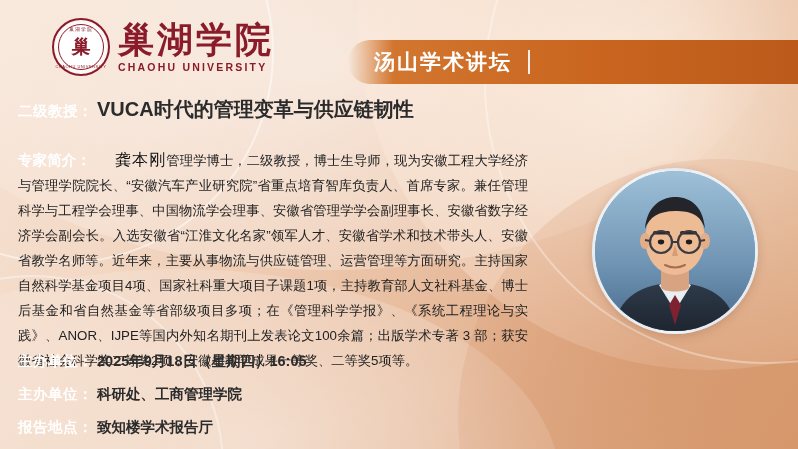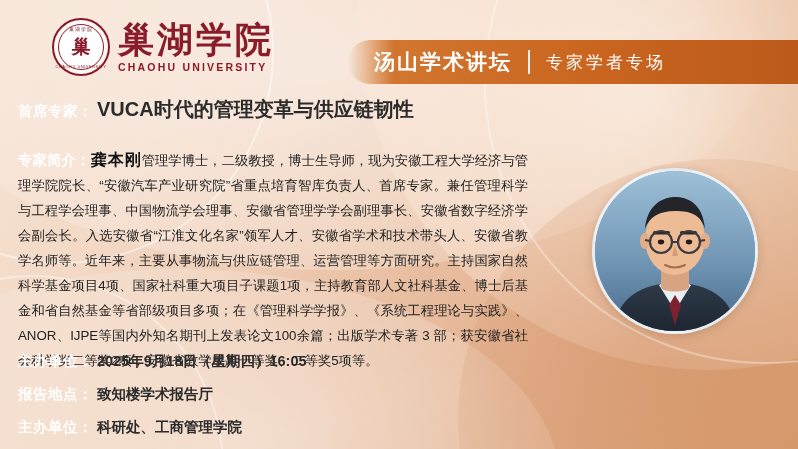--- a/index.html
+++ b/index.html
@@ -190,23 +190,24 @@
     text-align: justify;
     text-justify: inter-ideograph;
   }
   .bio-text .lbl {
     color: #ffffff;
     font-weight: bold;
     font-size: 14.5px;
   }
   .bio-text .name {
     color: #111111;
-    font-weight: bold;
+    font-weight: normal;
     font-size: 16px;
     letter-spacing: 1px;
+    margin-left: 24px;
   }
 
   .photo {
     position: absolute;
     right: 40px; top: 168px;
     width: 160px; height: 160px;
     border-radius: 50%;
     border: 3px solid rgba(255,255,255,0.85);
     overflow: hidden;
     background: linear-gradient(160deg, #8fb4cf 0%, #6d93b3 45%, #4f7392 100%);
@@ -257,26 +258,25 @@
       </div>
       <div class="uni-names">
         <div class="uni-cn">巢湖学院</div>
         <div class="uni-en">CHAOHU UNIVERSITY</div>
       </div>
     </div>
 
     <div class="title-bar">
       <span class="forum-title">汤山学术讲坛</span>
       <span class="divider-v"></span>
-      <span class="forum-sub">专家学者专场</span>
     </div>
   </div>
 
   <div class="row-topic">
-    <span class="label">首席专家：</span>
+    <span class="label">二级教授：</span>
     <span class="value-dark">VUCA时代的管理变革与供应链韧性</span>
   </div>
 
   <div class="bio-block">
     <p class="bio-text">
       <span class="lbl">专家简介：</span><span class="name">龚本刚</span><span>管理学博士，二级教授，博士生导师，现为安徽工程大学经济与管理学院院长、“安徽汽车产业研究院”省重点培育智库负责人、首席专家。兼任管理科学与工程学会理事、中国物流学会理事、安徽省管理学学会副理事长、安徽省数字经济学会副会长。入选安徽省“江淮文化名家”领军人才、安徽省学术和技术带头人、安徽省教学名师等。近年来，主要从事物流与供应链管理、运营管理等方面研究。主持国家自然科学基金项目4项、国家社科重大项目子课题1项，主持教育部人文社科基金、博士后基金和省自然基金等省部级项目多项；在《管理科学学报》、《系统工程理论与实践》、ANOR、IJPE等国内外知名期刊上发表论文100余篇；出版学术专著 3 部；获安徽省社会科学奖二等奖2项，安徽省教学成果一等奖、二等奖5项等。</span>
     </p>
   </div>
 
   <div class="photo">
@@ -325,22 +325,22 @@
       <path d="M70 94 Q80 99 90 94" stroke="#a96a52" stroke-width="2" fill="none" stroke-linecap="round"></path>
     </svg>
   </div>
 
   <div class="footer">
     <div class="f-row">
       <span class="label">主办单位：</span>
       <span class="v">2025年9月18日（星期四）16:05</span>
     </div>
     <div class="f-row">
+      <span class="label">主办单位：</span>
+      <span class="v">科研处、工商管理学院</span>
+    </div>
+    <div class="f-row">
       <span class="label">报告地点：</span>
       <span class="v">致知楼学术报告厅</span>
     </div>
-    <div class="f-row">
-      <span class="label">主办单位：</span>
-      <span class="v">科研处、工商管理学院</span>
-    </div>
   </div>
 
 </div>
 
 </body></html>

